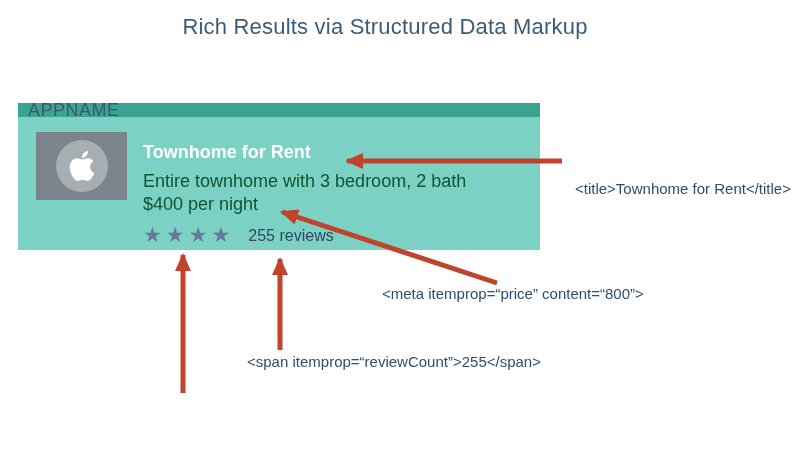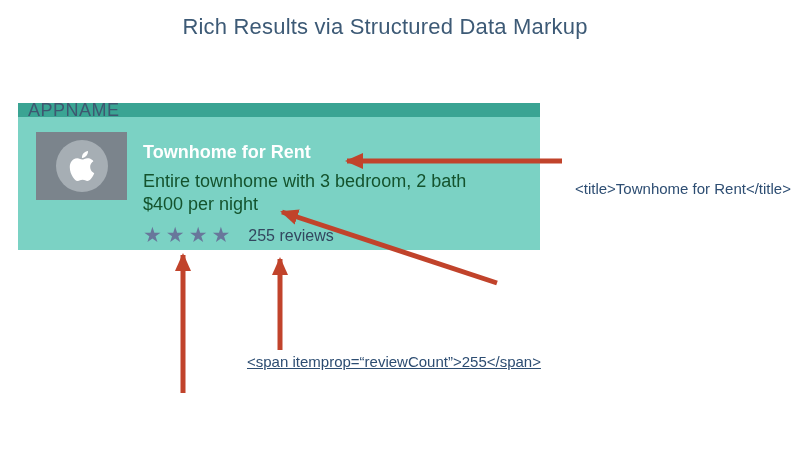--- a/index.html
+++ b/index.html
@@ -110,21 +110,21 @@
   
   .annotation {
     position: absolute;
     font-size: 15px;
     line-height: 16.5px;
     color: #2D4D72;
     white-space: nowrap;
   }
   #ann-title  { left: 575px; top: 152px; margin-top: 29px; }
   #ann-price  { left: 382px; top: 286px; }
-  #ann-review { left: 247px; top: 354px; text-decoration: underline; }
+  #ann-review { left: 247px; top: 354px; }
   #ann-rating { left: 148px; top: 399px; }
 
   
   .arrows {
     position: absolute;
     left: 0; top: 0;
     width: 805px;
     height: 451px;
     pointer-events: none;
   }
@@ -160,20 +160,21 @@
           <span class="stars">★★★★</span>
           <span class="reviews">255 reviews</span>
         </div>
       </div>
     </div>
   </div>
 
   <div class="annotation" id="ann-title">&lt;title&gt;Townhome for Rent&lt;/title&gt;</div>
 
   <div class="annotation" id="ann-price">
+    <div>&lt;meta itemprop=“price” content=“800”&gt;</div>
   </div>
 
   <div class="annotation" id="ann-review">&lt;span itemprop=“reviewCount”&gt;255&lt;/span&gt;</div>
 
 
   <svg class="arrows" aria-hidden="true">
     <defs>
       <marker id="ah" markerUnits="userSpaceOnUse" markerWidth="18" markerHeight="16" viewBox="0 0 18 16" refX="16" refY="8" orient="auto">
         <path d="M0,0 L18,8 L0,16 Z" fill="#C1432B"></path>
       </marker>

